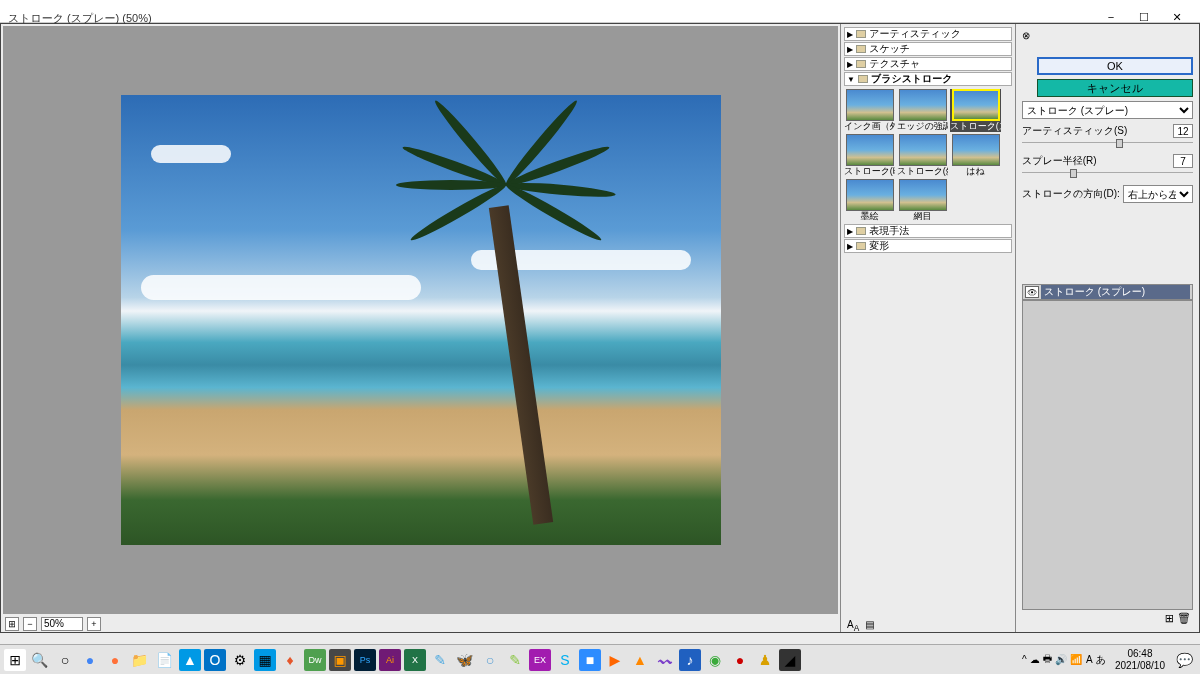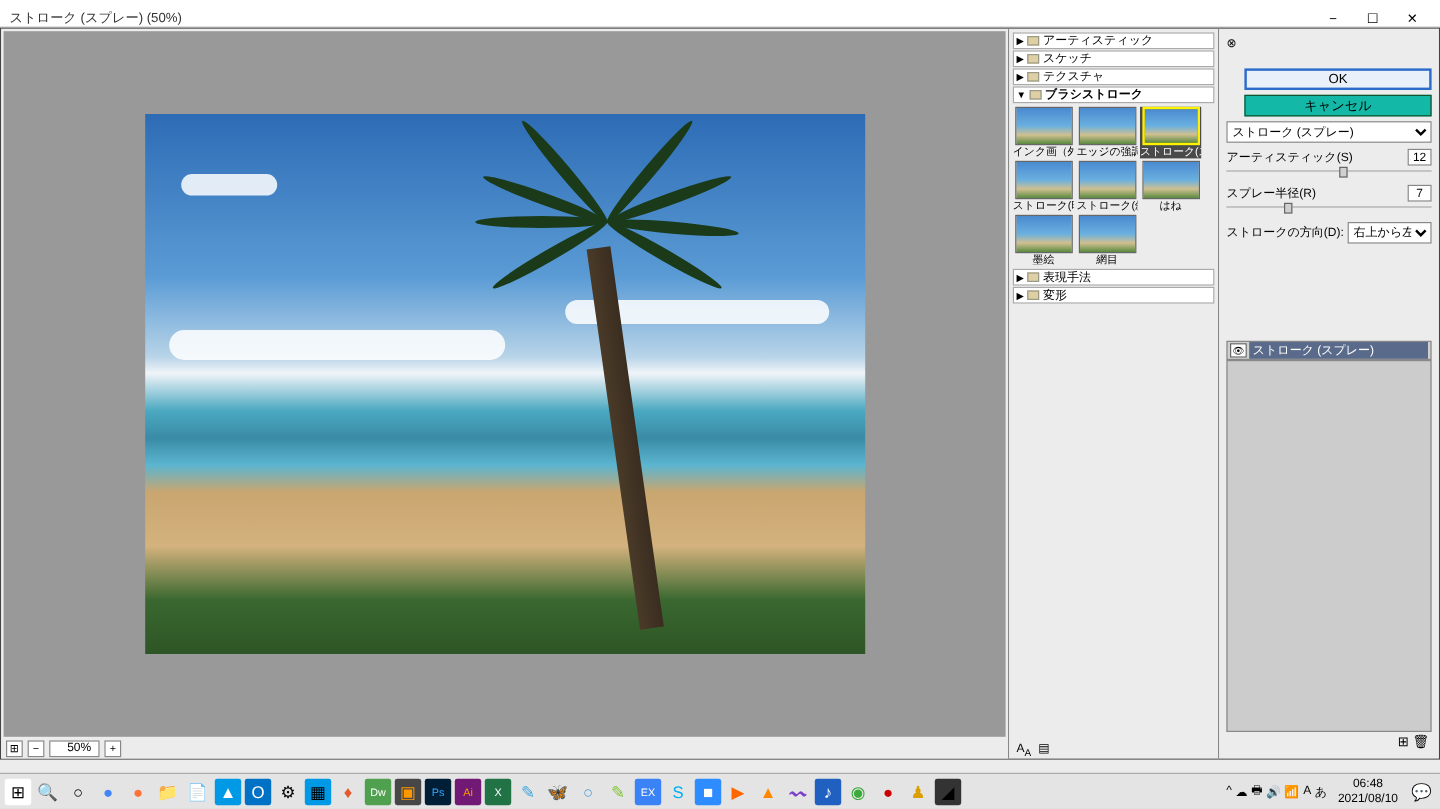--- a/index.html
+++ b/index.html
@@ -1,33 +1,33 @@
 <!DOCTYPE html>
 <html><head>
 <meta charset="utf-8">
 <style>
 * { margin: 0; padding: 0; box-sizing: border-box; }
 body { font-family: "MS Gothic", "Meiryo", sans-serif; font-size: 11px; background: #ececec; width: 1200px; height: 674px; overflow: hidden; position: relative; }
 
-.titlebar { height: 23px; background: #fff; border-bottom: 1px solid #ccc; display: flex; align-items: flex-end; padding: 0 8px; justify-content: space-between; }
+.titlebar { height: 23px; background: #fff; border-bottom: 1px solid #ccc; display: flex; align-items: flex-start; padding: 11px 8px; justify-content: space-between; }
 .title { color: #333; }
 .window-controls span { display: inline-block; width: 30px; text-align: center; cursor: pointer; }
 
 .dialog { display: flex; height: 610px; background: #ececec; border: 1px solid #444; }
 
 .preview-pane { flex: 0 0 840px; display: flex; flex-direction: column; background: #ececec; border-right: 1px solid #888; }
 .preview-area { flex: 1; display: flex; justify-content: center; align-items: center; background: #999; margin: 2px; position: relative; overflow: hidden; }
 .preview-image { width: 600px; height: 450px; background: linear-gradient(to bottom, #2d6cb5 0%, #5a9bd5 30%, #b8d4e8 45%, #f0f4f8 48%, #4aa8c0 55%, #3a8ba5 60%, #5bb5d0 65%, #c9a670 70%, #d4b27d 80%, #3a6830 90%, #2d5525 100%); position: relative; }
 .palm-trunk { position: absolute; width: 20px; height: 320px; background: linear-gradient(to right, #4a3a28, #3a2d20); top: 110px; left: 390px; transform: rotate(-8deg); }
 .palm-crown { position: absolute; width: 200px; height: 160px; top: 15px; left: 290px; }
 .frond { position: absolute; width: 110px; height: 10px; background: #1a3a1a; border-radius: 50%; transform-origin: left center; }
 .cloud { position: absolute; background: rgba(255,255,255,0.85); border-radius: 20px; }
 .preview-footer { height: 16px; background: #ececec; display: flex; align-items: center; gap: 4px; padding: 0 4px; }
 .preview-footer .box { width: 14px; height: 14px; border: 1px solid #888; background: #fff; text-align: center; line-height: 12px; font-size: 9px; }
-.zoom-input { width: 42px; height: 14px; border: 1px solid #888; background: #fff; font-size: 10px; padding: 0 14px; }
+.zoom-input { width: 42px; height: 14px; border: 1px solid #888; background: #fff; font-size: 10px; padding: 0 2px; }
 
 .gallery-pane { flex: 0 0 175px; background: #ececec; border-right: 1px solid #888; display: flex; flex-direction: column; }
 .gallery-scroll { flex: 1; overflow-y: auto; padding: 3px; }
 .category-row { display: flex; align-items: center; height: 14px; border: 1px solid #aaa; background: #fff; margin-bottom: 1px; padding: 0 2px; gap: 3px; }
 .triangle { font-size: 8px; }
 .folder-icon { width: 10px; height: 8px; background: #dfcfa3; border: 1px solid #998; }
 .cat-label { font-size: 10px; }
 .thumbs { display: flex; flex-wrap: wrap; gap: 2px; padding: 2px 0; }
 .thumb-item { width: 51px; text-align: center; }
 .thumb { width: 48px; height: 32px; background: linear-gradient(to bottom, #4a8ad0 0%, #6ab0e0 50%, #d0c090 75%, #5a8a40 100%); border: 1px solid #666; margin: 0 auto; }
@@ -237,21 +237,21 @@
   <div class="tb-icon" style="color:#e5572c">♦</div>
   <div class="tb-icon" style="background:#4fa04f;color:#fff;font-size:9px">Dw</div>
   <div class="tb-icon" style="background:#474747;color:#ff9800">▣</div>
   <div class="tb-icon" style="background:#001e36;color:#31a8ff;font-size:9px">Ps</div>
   <div class="tb-icon" style="background:#701a75;color:#ff9a00;font-size:9px">Ai</div>
   <div class="tb-icon" style="background:#217346;color:#fff;font-size:9px">X</div>
   <div class="tb-icon" style="color:#4aa8e0">✎</div>
   <div class="tb-icon" style="color:#d97b2e">🦋</div>
   <div class="tb-icon" style="color:#5aa0d5">○</div>
   <div class="tb-icon" style="color:#88c540">✎</div>
-  <div class="tb-icon" style="background:#3b82f6;color:#fff;font-size:9px">EX</div>
+  <div class="tb-icon" style="background:#a21caf;color:#fff;font-size:9px">EX</div>
   <div class="tb-icon" style="color:#00aff0">S</div>
   <div class="tb-icon" style="background:#2d8cff;color:#fff">■</div>
   <div class="tb-icon" style="color:#ff6600">▶</div>
   <div class="tb-icon" style="color:#ff8800">▲</div>
   <div class="tb-icon" style="color:#7b3fc9">〰</div>
   <div class="tb-icon" style="background:#2060c0;color:#fff">♪</div>
   <div class="tb-icon" style="color:#3aaa3a">◉</div>
   <div class="tb-icon" style="color:#cc0000">●</div>
   <div class="tb-icon" style="color:#d9a000">♟</div>
   <div class="tb-icon" style="background:#333">◢</div>

